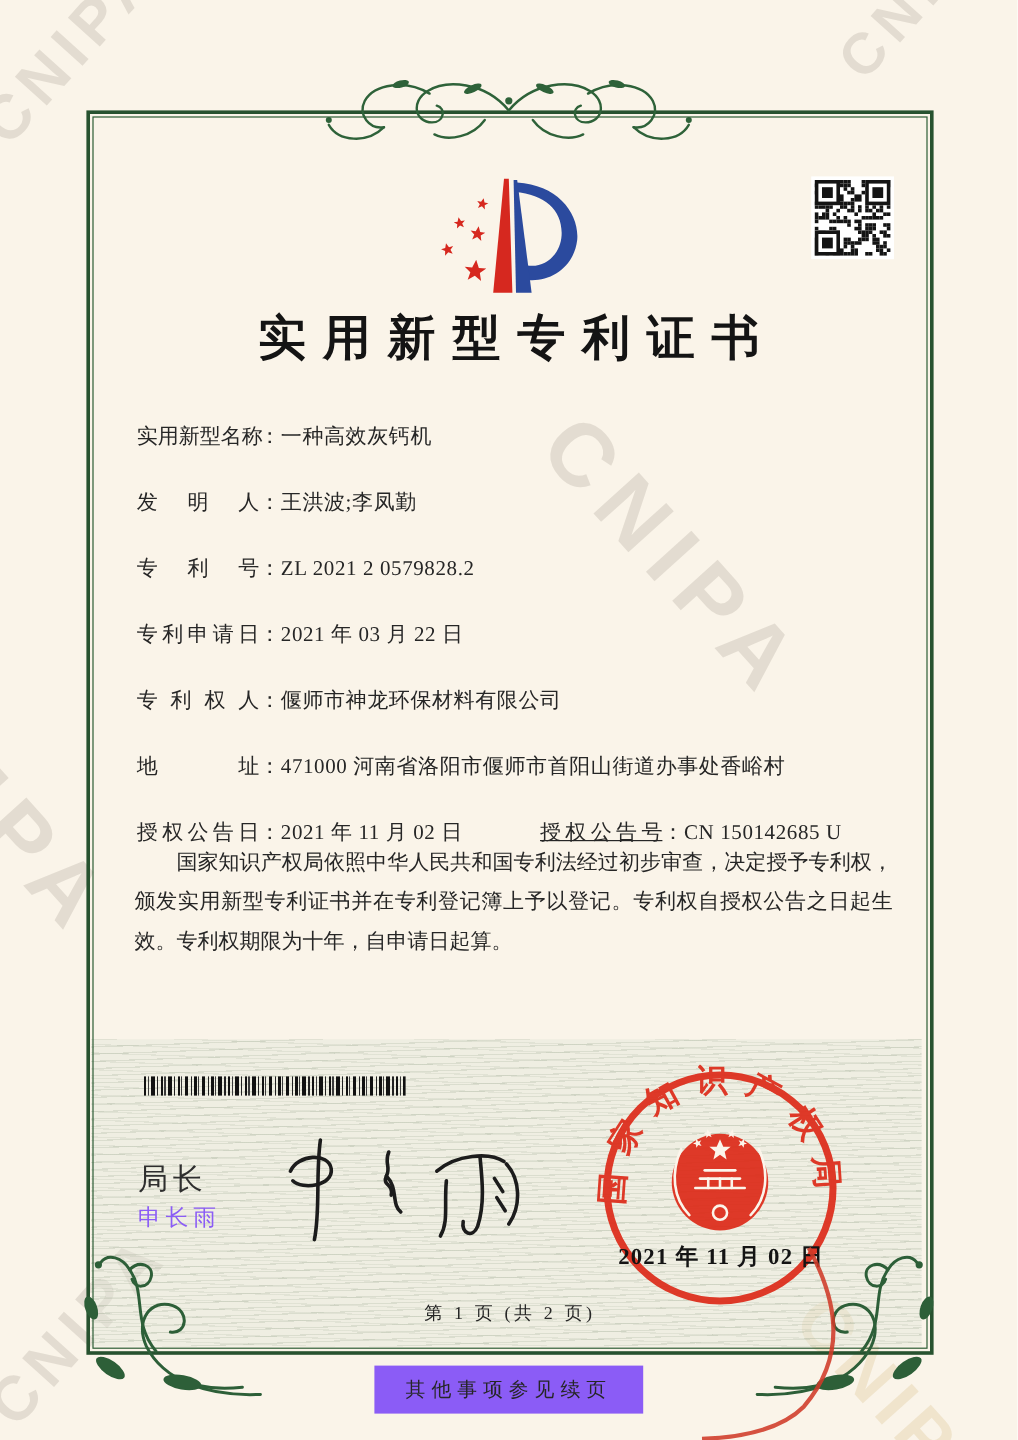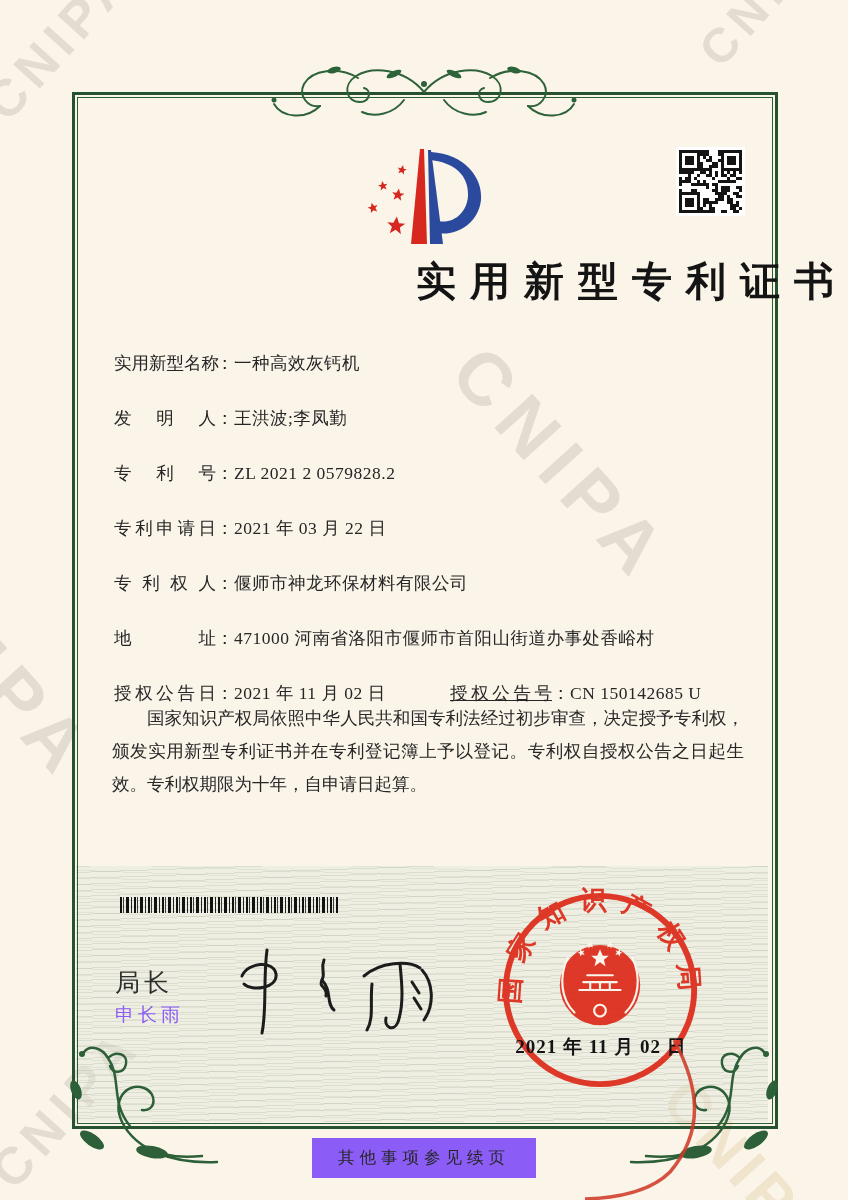--- a/index.html
+++ b/index.html
@@ -24,21 +24,21 @@
   .certno{position:absolute;left:114px;top:150px;font-size:17.5px;letter-spacing:3px;color:#262626;}
   .logo{position:absolute;left:345px;top:138px;}
   .qr{position:absolute;left:676px;top:147px;width:69px;height:69px;background:#fff;padding:3px;box-sizing:border-box;}
   .qr-inner{position:relative;width:63px;height:63px;background:#fff;}
   #qr-cells{display:grid;grid-template-columns:repeat(21,3px);grid-auto-rows:3px;}
   #qr-cells i{display:block;}
   #qr-cells i.b{background:#141414;}
   .finder{position:absolute;width:15px;height:15px;border:3px solid #141414;background:#fff;box-sizing:content-box;}
   .finder::after{content:'';position:absolute;inset:3px;background:#141414;}
   .f-tl{left:0;top:0;} .f-tr{right:0;top:0;} .f-bl{left:0;bottom:0;}
-  .title{position:absolute;left:0;right:0;top:254px;text-align:right;
+  .title{position:absolute;left:0;right:0;top:254px;text-align:center;
          font-size:40px;font-weight:600;letter-spacing:14px;padding-left:14px;color:#141414;}
   
   .fields{position:absolute;left:114px;top:352px;width:604px;display:flex;
           flex-direction:column;gap:33px;font-size:17.5px;color:#262626;}
   .frow{display:flex;height:22px;line-height:22px;white-space:nowrap;}
   .flbl{display:inline-block;width:102px;text-align:justify;text-align-last:justify;}
   .fcolon{display:inline-block;width:18px;}
   .fval{letter-spacing:0.5px;}
   .grant-date{display:inline-block;width:190px;}
   .glbl2{margin-left:26px;text-decoration:underline;}
@@ -680,15 +680,16 @@
         <path d="M138,72 C147,92 145,114 131,128"></path>
       </g>
     </g>
   </svg>
   <div class="seal-date">2021 年 11 月 02 日</div>
 
   <svg class="redarc" width="848" height="1200" viewBox="0 0 848 1200">
     <path d="M674,1040 C700,1088 704,1132 670,1172 C650,1192 615,1198 585,1199" fill="none" stroke="#cf3a28" stroke-width="3.5" opacity="0.88"></path>
   </svg>
 
+  <div class="pageno">第 1 页 (共 2 页)</div>
   <div class="note">其他事项参见续页</div>
 
 </div>
 
 </body></html>

